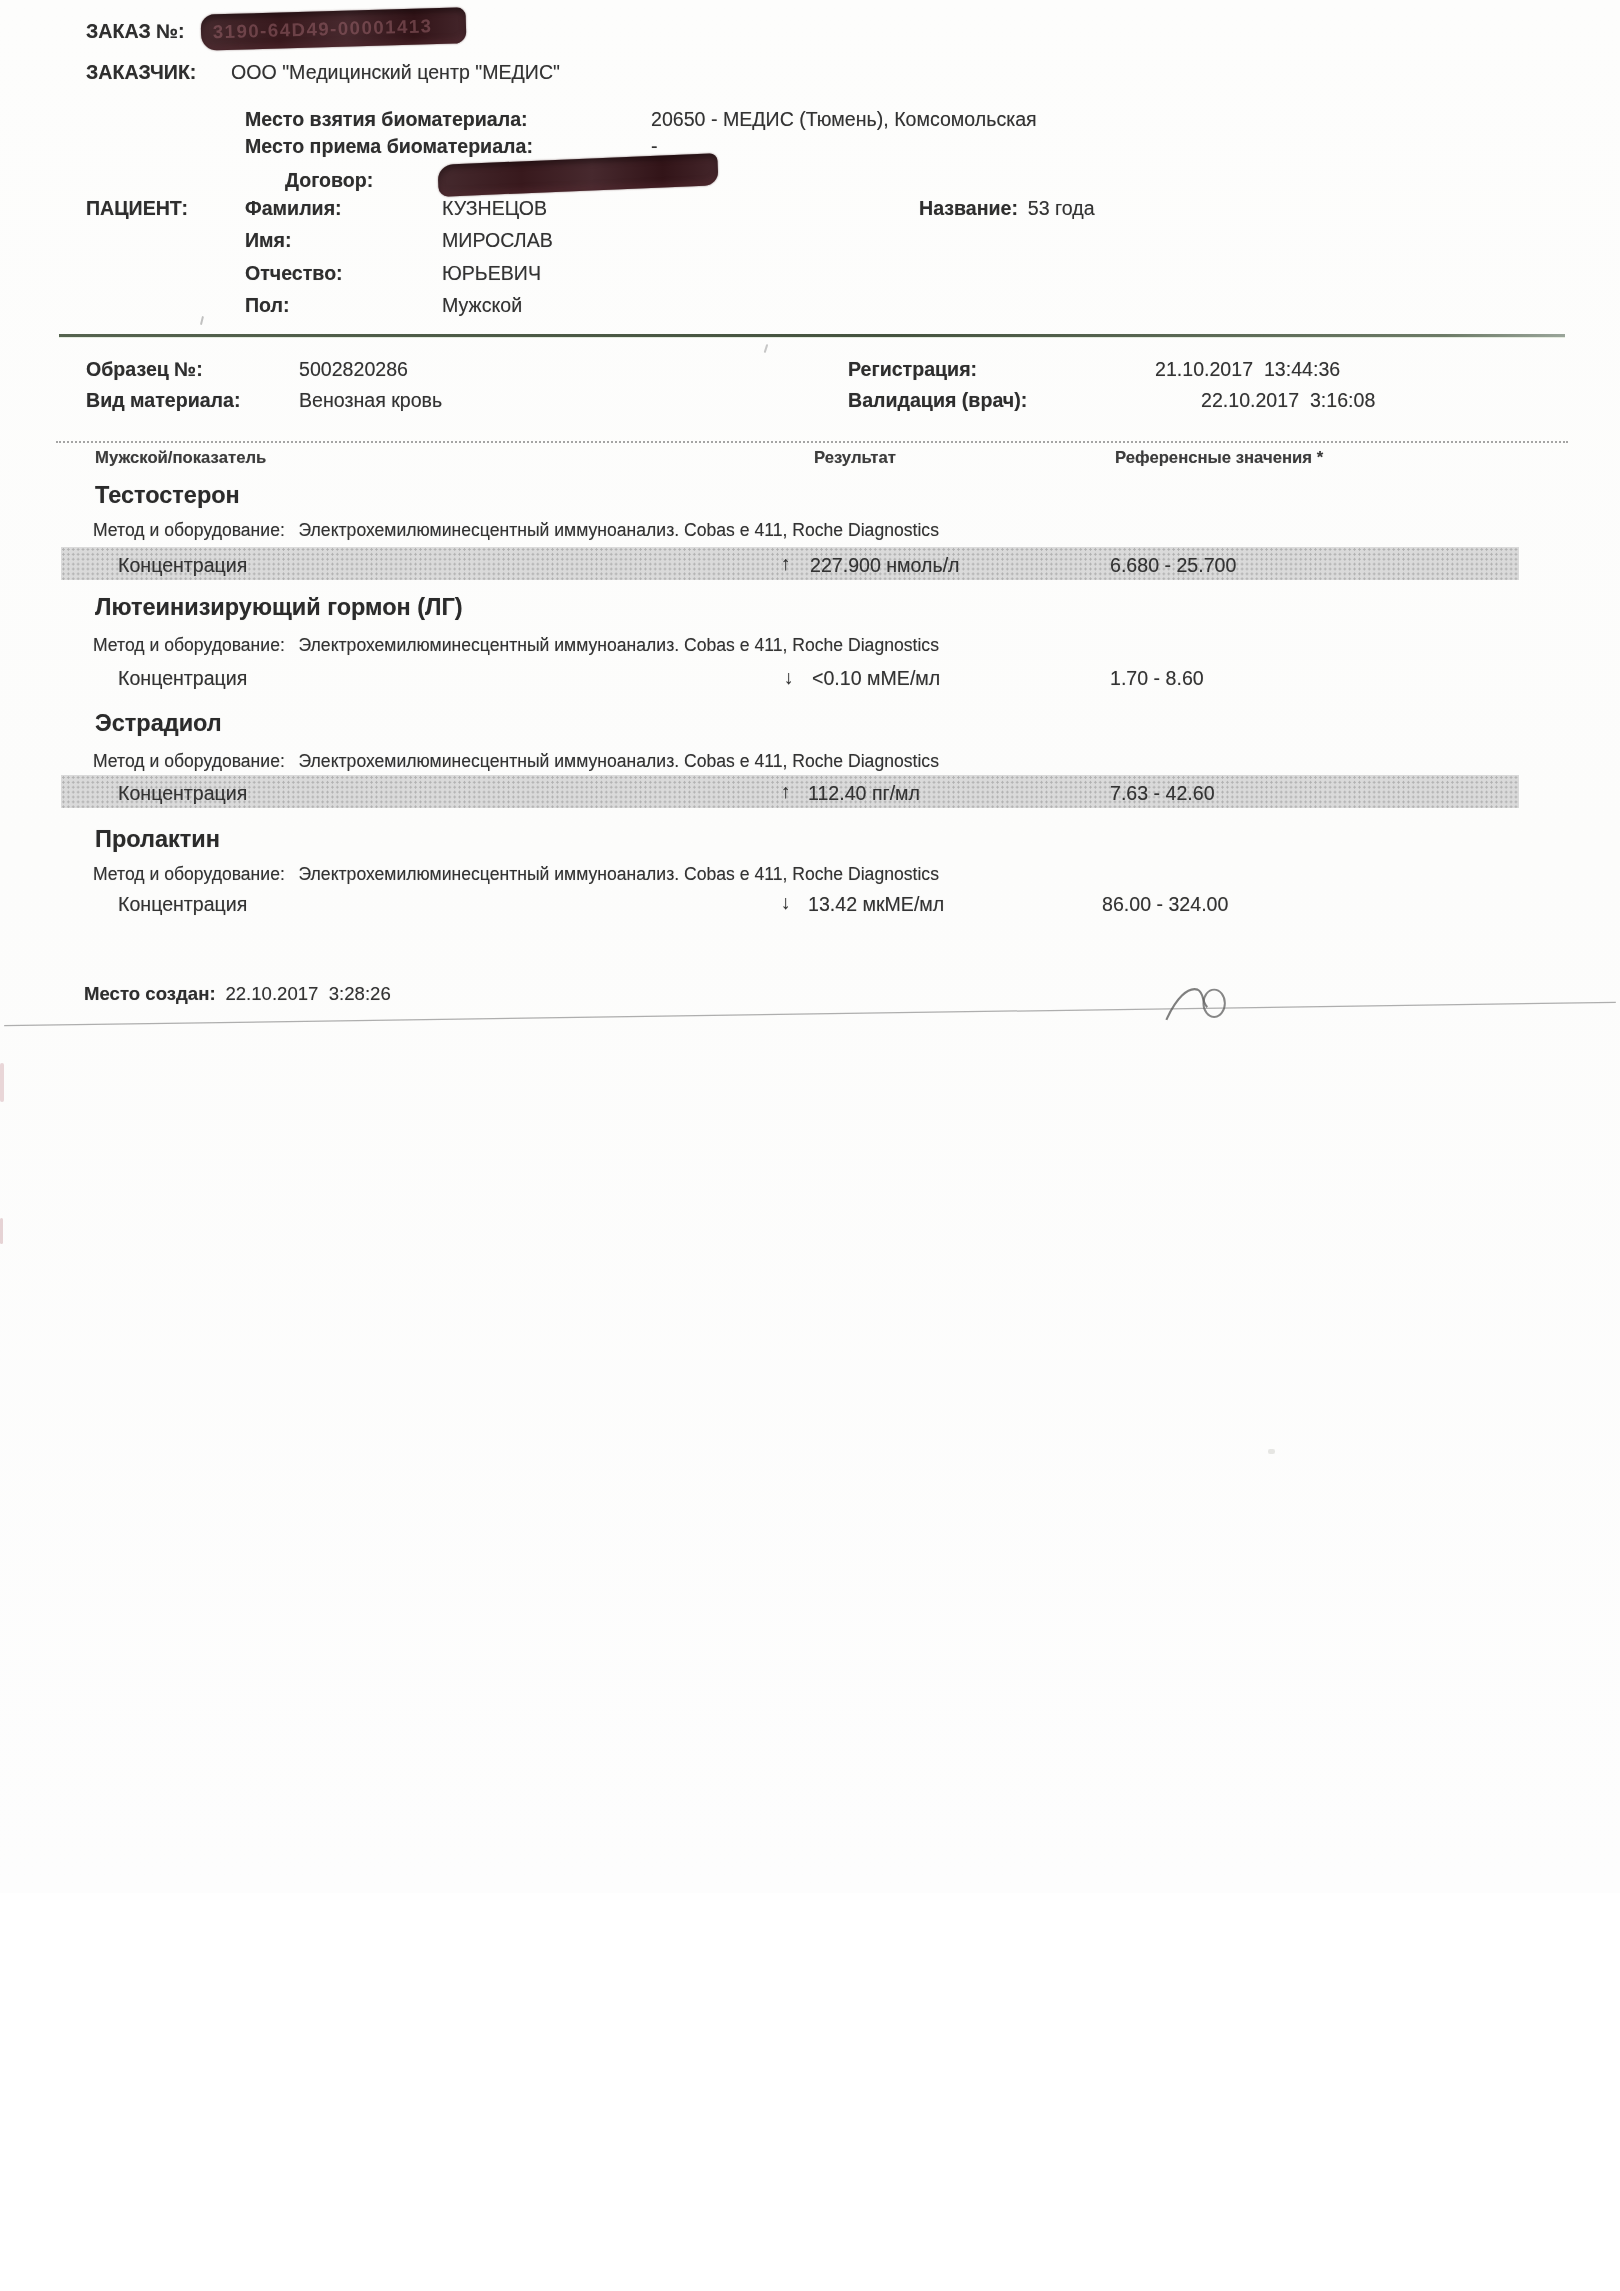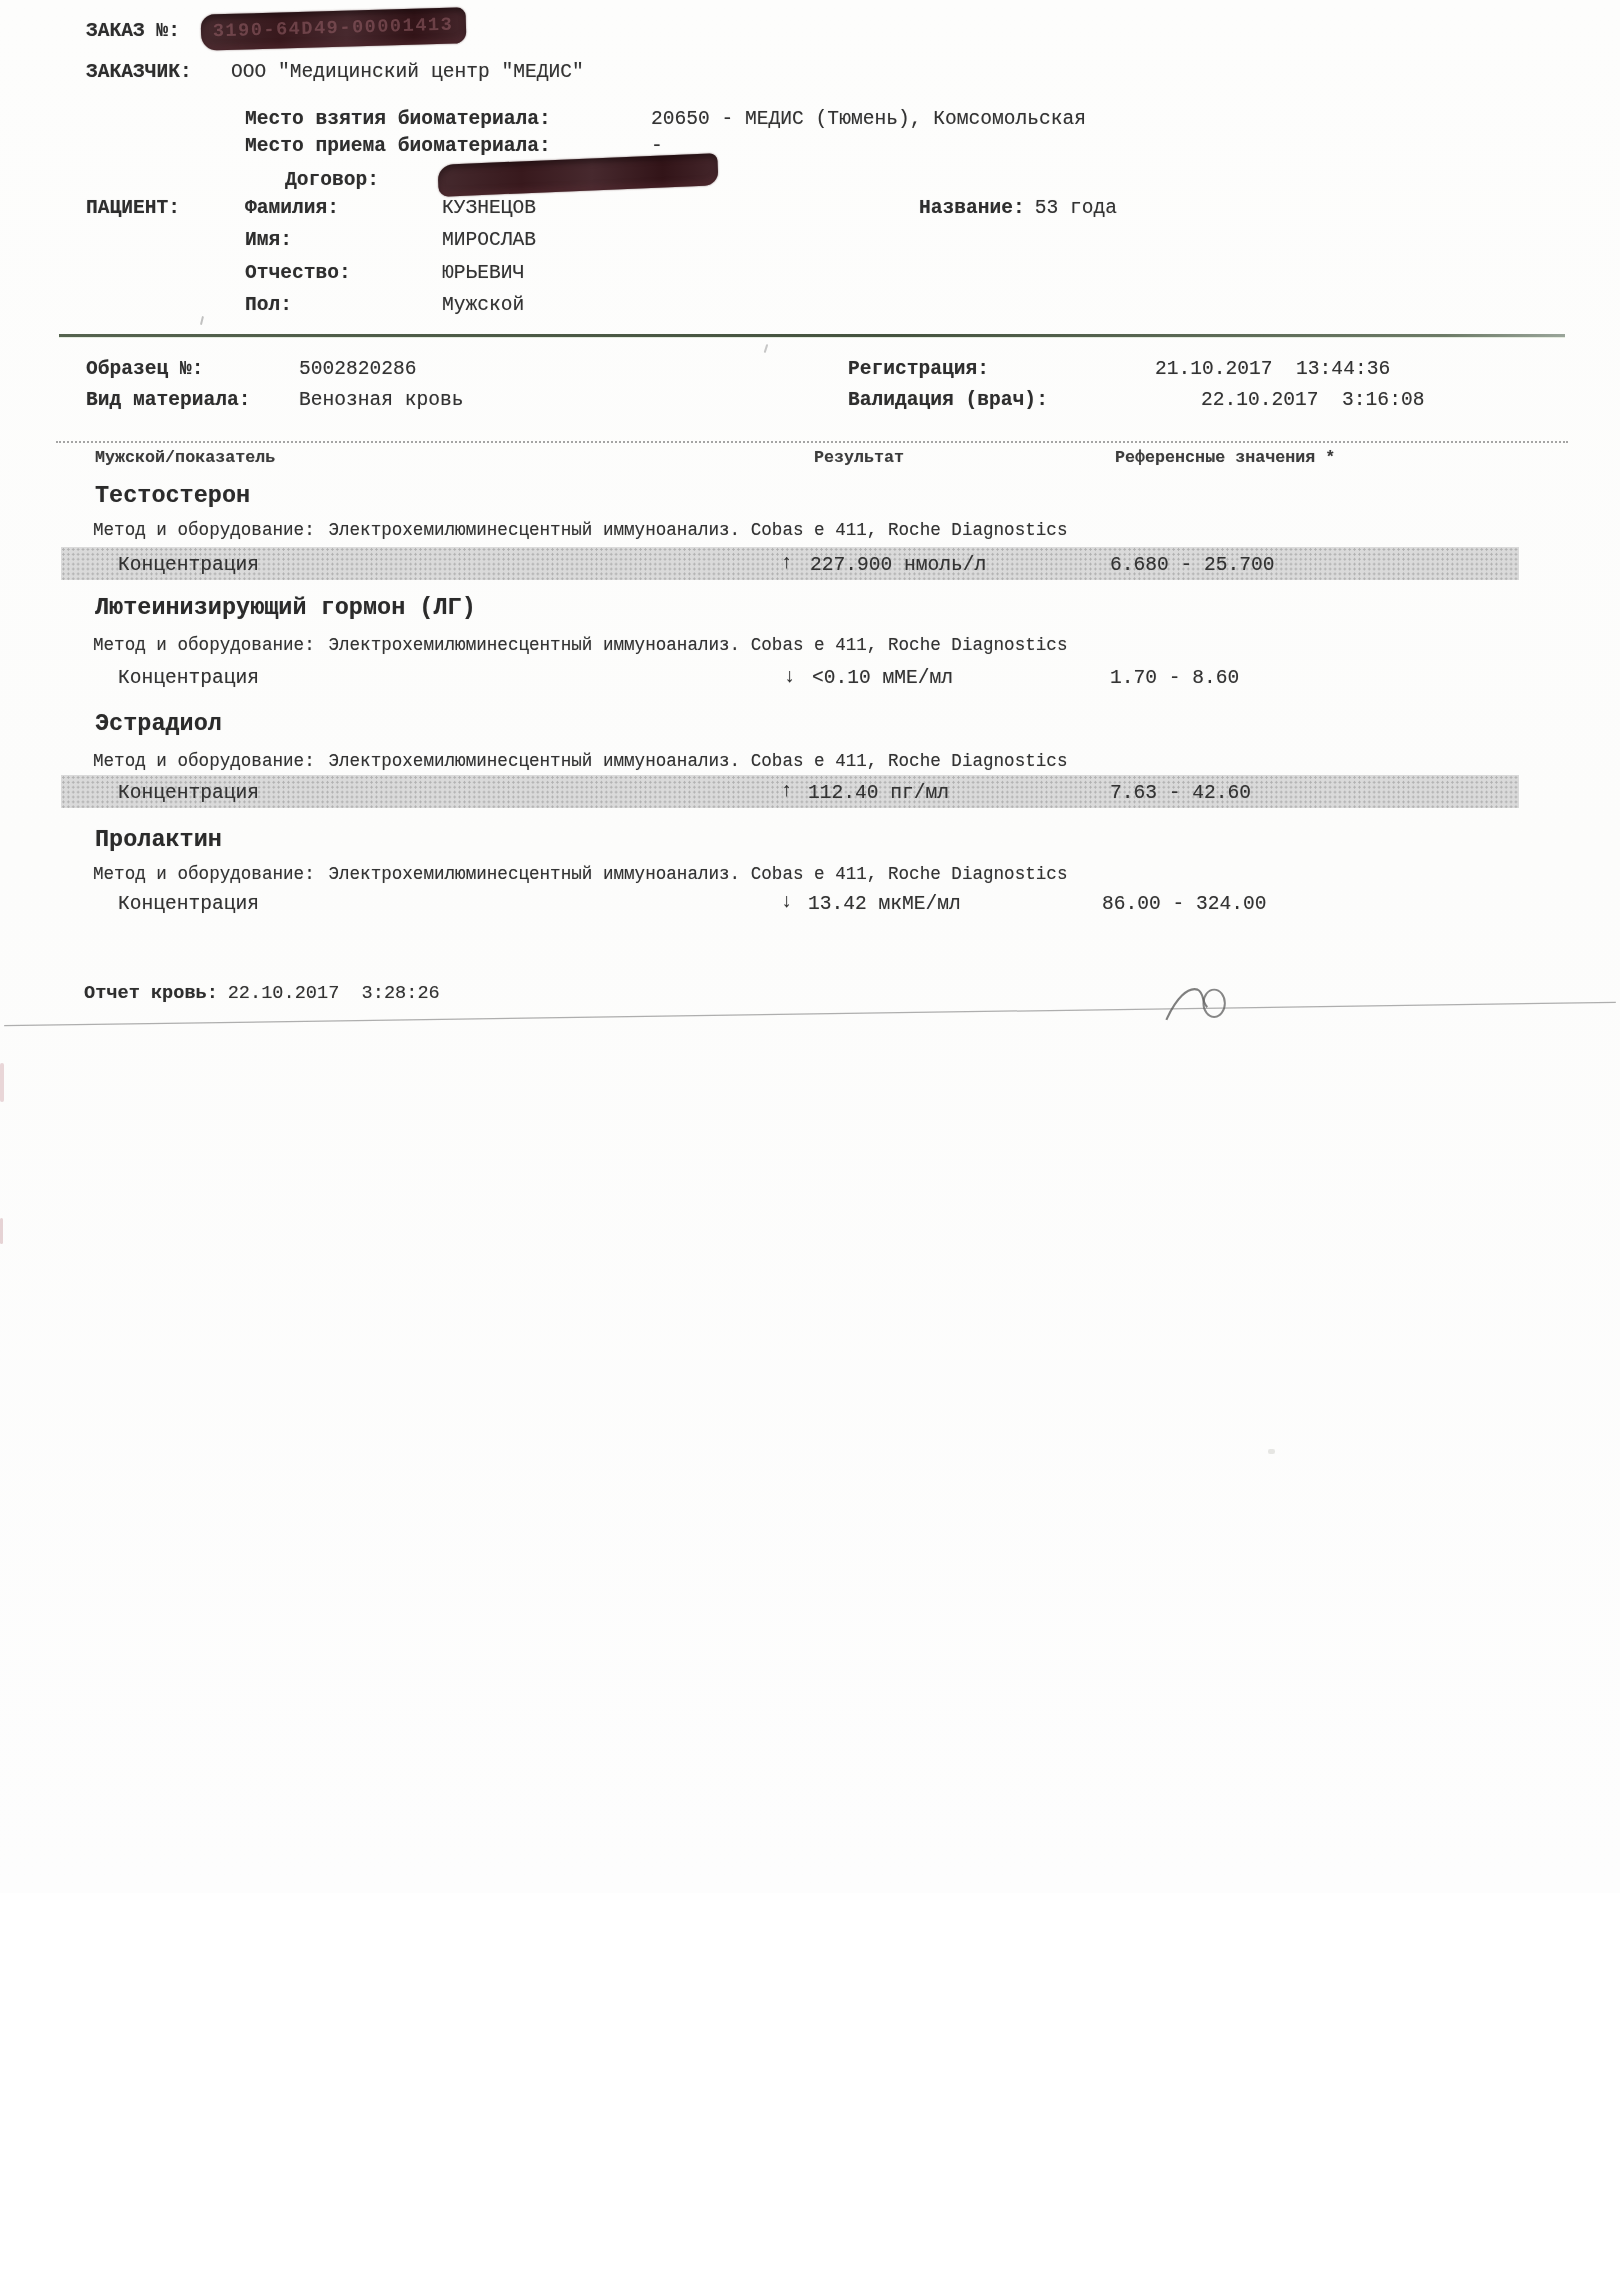--- a/index.html
+++ b/index.html
@@ -1,20 +1,20 @@
 <!DOCTYPE html>
 <html><head>
 <meta charset="utf-8">
 <style>
   html,body { margin:0; padding:0; background:#ffffff; }
   .page {
     position:relative; width:1620px; height:1893px;
     background:linear-gradient(180deg,#fdfdfc 0%, #fcfcfb 45%, #fdfdfd 100%);
     overflow:hidden;
-    font-family:Liberation Mono, monospace;
+    font-family:Liberation Sans, sans-serif;
   }
   .t {
     position:absolute; white-space:nowrap;
     color:#333333; font-size:19.6px; line-height:1.15;
     text-shadow:0 0 0.7px rgba(70,70,70,0.45);
   }
   .b   { font-weight:bold; color:#2e2e2e; }
   .small { font-size:17.6px; }
   .tiny  { font-size:16px; color:#3b3b3b; }
   .title { font-size:23.5px; font-weight:bold; color:#2b2b2b; }
@@ -143,21 +143,21 @@
   <div class="t small" style="left:93px; top:864px;">
     <span>Метод и оборудование:</span><span class="mval">Электрохемилюминесцентный иммуноанализ. Cobas e 411, Roche Diagnostics</span>
   </div>
   <div class="t" style="left:118px; top:893px;">Концентрация</div>
   <div class="t" style="left:781px; top:891px;">↓</div>
   <div class="t" style="left:808px; top:893px;">13.42 мкМЕ/мл</div>
   <div class="t" style="left:1102px; top:893px;">86.00 - 324.00</div>
 
 
   <div class="t" style="left:84px; top:983px; font-size:18.6px;">
-    <span class="b">Отчет кровь:</span><span class="gap pre">22.10.2017  3:28:26</span>
+    <span class="b">Место создан:</span><span class="gap pre">22.10.2017  3:28:26</span>
   </div>
 
   <svg class="abs" style="left:0; top:975px; width:1620px; height:78px;" viewBox="0 0 1653 80">
     <path d="M0,52 C300,49 900,37 1653,28" stroke="#a0a0a0" stroke-width="1.3" fill="none" opacity="0.85"></path>
     <path d="M1192,46 C1202,24 1214,12 1224,15 C1231,18 1228,28 1234,33" stroke="#5f5f5f" stroke-width="2.2" fill="none" opacity="0.8"></path>
     <ellipse cx="1241" cy="29" rx="11" ry="14" stroke="#5f5f5f" stroke-width="2" fill="none" opacity="0.75"></ellipse>
   </svg>
 
   <div class="speck" style="left:0; top:1063px; width:3.9px; height:39px; background:#d8b6ba; opacity:.55;"></div>
   <div class="speck" style="left:0; top:1218px; width:2.9px; height:25.5px; background:#cfa9ad; opacity:.5;"></div>

